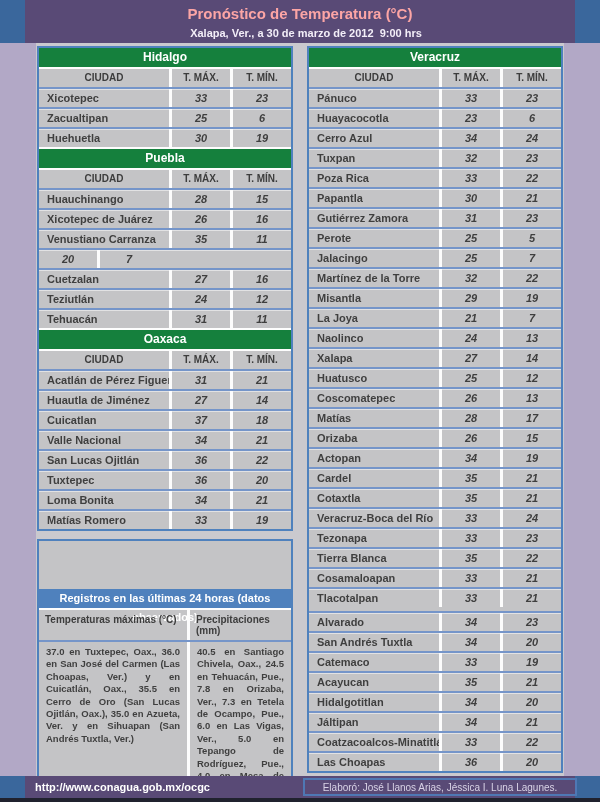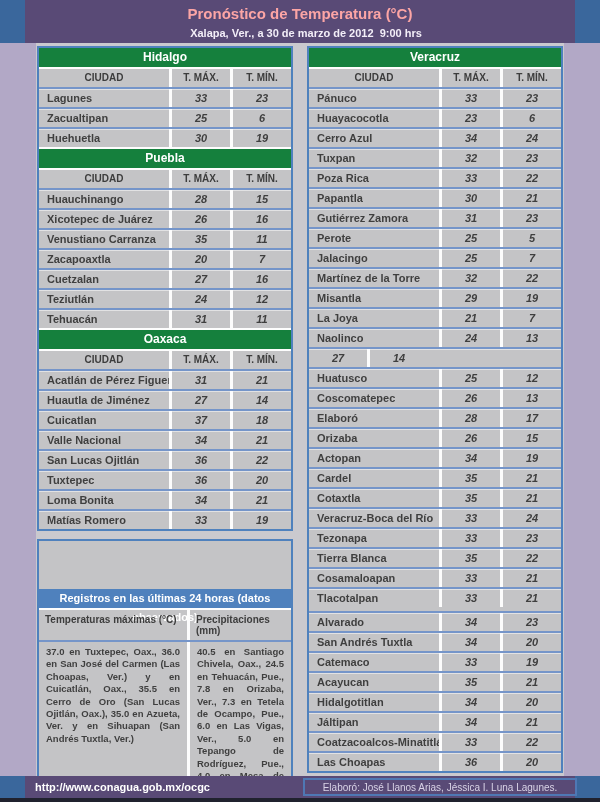--- a/index.html
+++ b/index.html
@@ -76,21 +76,21 @@
     <div class="ftable">
       <section>
         <div class="state-name">Hidalgo</div>
         <div class="col-head">
           <div class="c city" style="text-align:center;padding-left:0;">CIUDAD</div>
           <div class="c num" style="font-style:normal;font-size:10px;">T. MÁX.</div>
           <div class="c num" style="font-style:normal;font-size:10px;">T. MÍN.</div>
         </div>
         <div>
             <div class="trow">
-              <div class="c city">Lagunes</div>
+              <div class="c city">Xicotepec</div>
               <div class="c num">33</div>
               <div class="c num">23</div>
             </div>
             <div class="trow">
               <div class="c city">Zacualtipan</div>
               <div class="c num">25</div>
               <div class="c num">6</div>
             </div>
             <div class="trow">
               <div class="c city">Huehuetla</div>
@@ -116,21 +116,20 @@
               <div class="c city">Xicotepec de Juárez</div>
               <div class="c num">26</div>
               <div class="c num">16</div>
             </div>
             <div class="trow">
               <div class="c city">Venustiano Carranza</div>
               <div class="c num">35</div>
               <div class="c num">11</div>
             </div>
             <div class="trow">
-              <div class="c city">Zacapoaxtla</div>
               <div class="c num">20</div>
               <div class="c num">7</div>
             </div>
             <div class="trow">
               <div class="c city">Cuetzalan</div>
               <div class="c num">27</div>
               <div class="c num">16</div>
             </div>
             <div class="trow">
               <div class="c city">Teziutlán</div>
@@ -278,35 +277,36 @@
               <div class="c city">La Joya</div>
               <div class="c num">21</div>
               <div class="c num">7</div>
             </div>
             <div class="trow">
               <div class="c city">Naolinco</div>
               <div class="c num">24</div>
               <div class="c num">13</div>
             </div>
             <div class="trow">
+              <div class="c city">Xalapa</div>
               <div class="c num">27</div>
               <div class="c num">14</div>
             </div>
             <div class="trow">
               <div class="c city">Huatusco</div>
               <div class="c num">25</div>
               <div class="c num">12</div>
             </div>
             <div class="trow">
               <div class="c city">Coscomatepec</div>
               <div class="c num">26</div>
               <div class="c num">13</div>
             </div>
             <div class="trow">
-              <div class="c city">Elaboró</div>
+              <div class="c city">Matías</div>
               <div class="c num">28</div>
               <div class="c num">17</div>
             </div>
             <div class="trow">
               <div class="c city">Orizaba</div>
               <div class="c num">26</div>
               <div class="c num">15</div>
             </div>
             <div class="trow">
               <div class="c city">Actopan</div>

